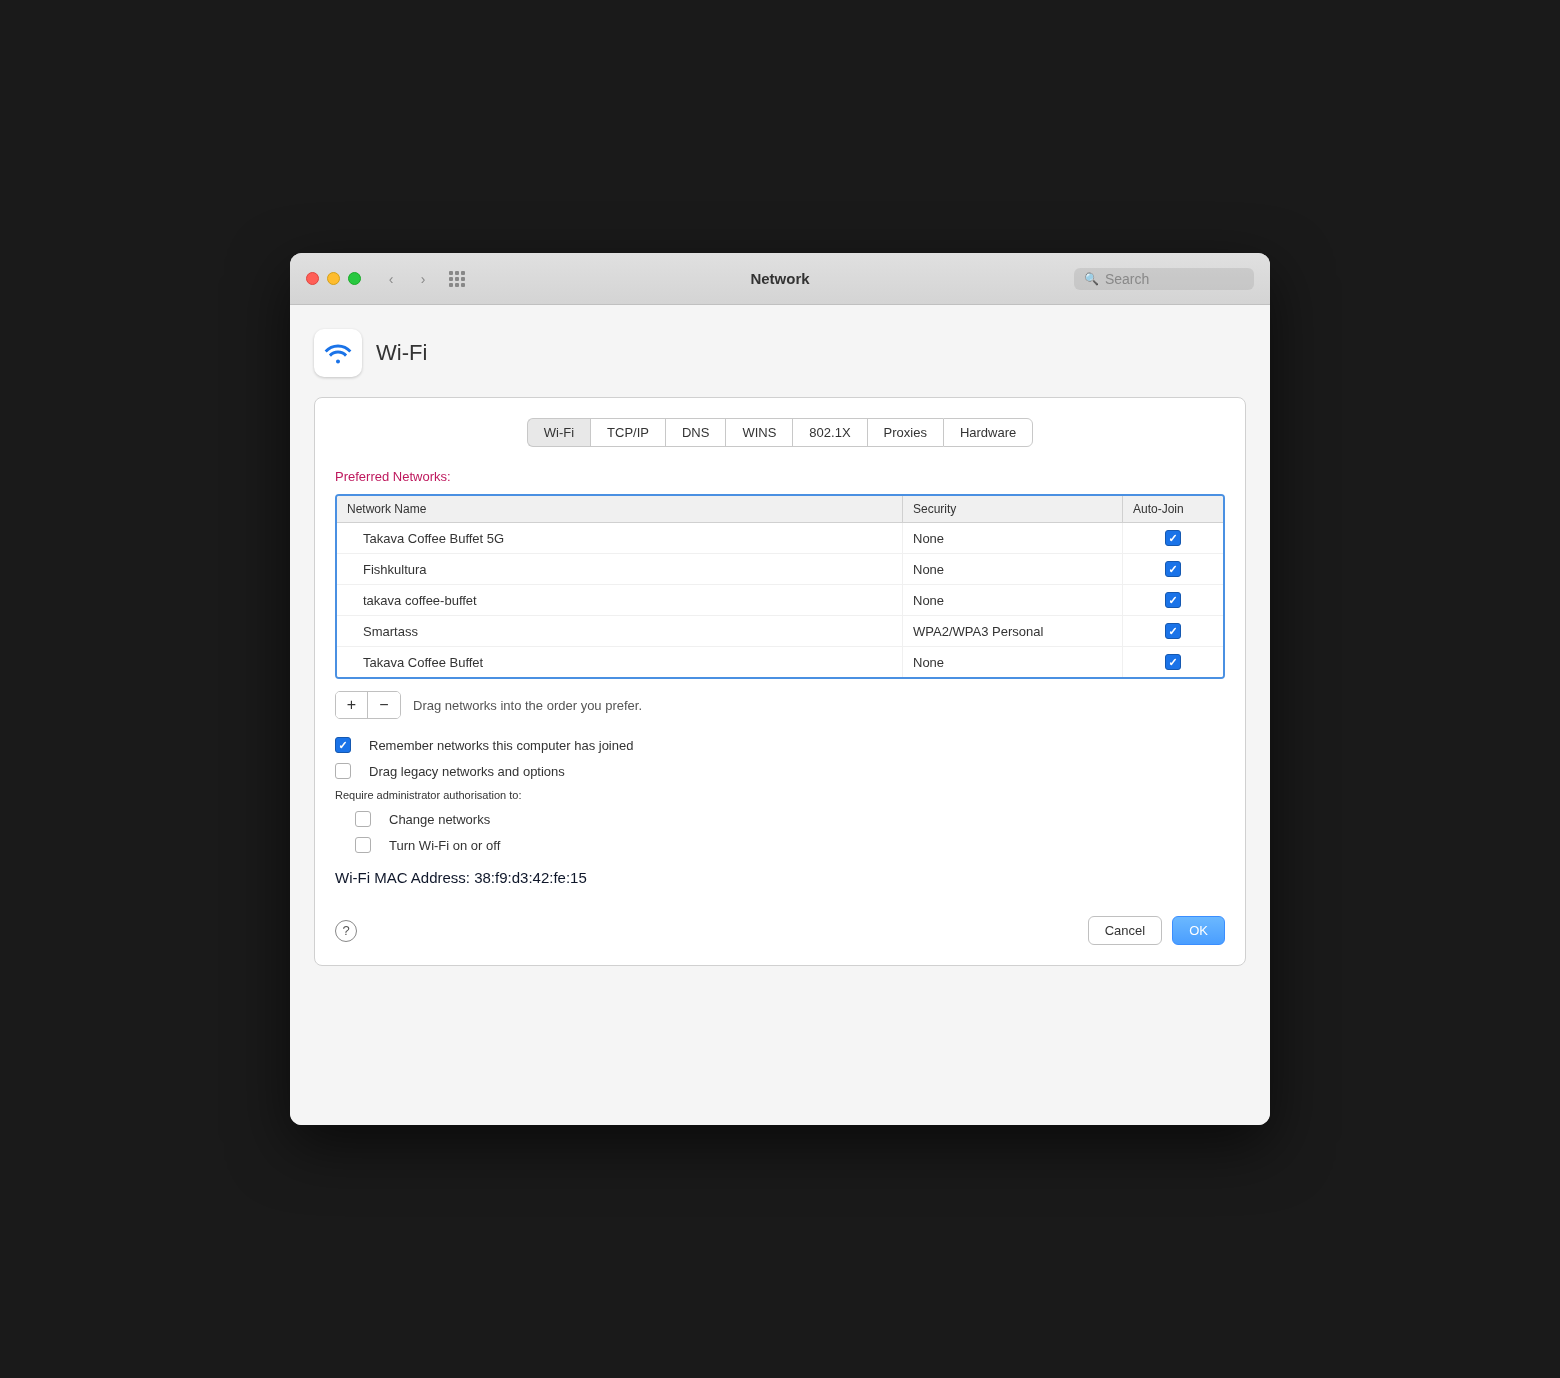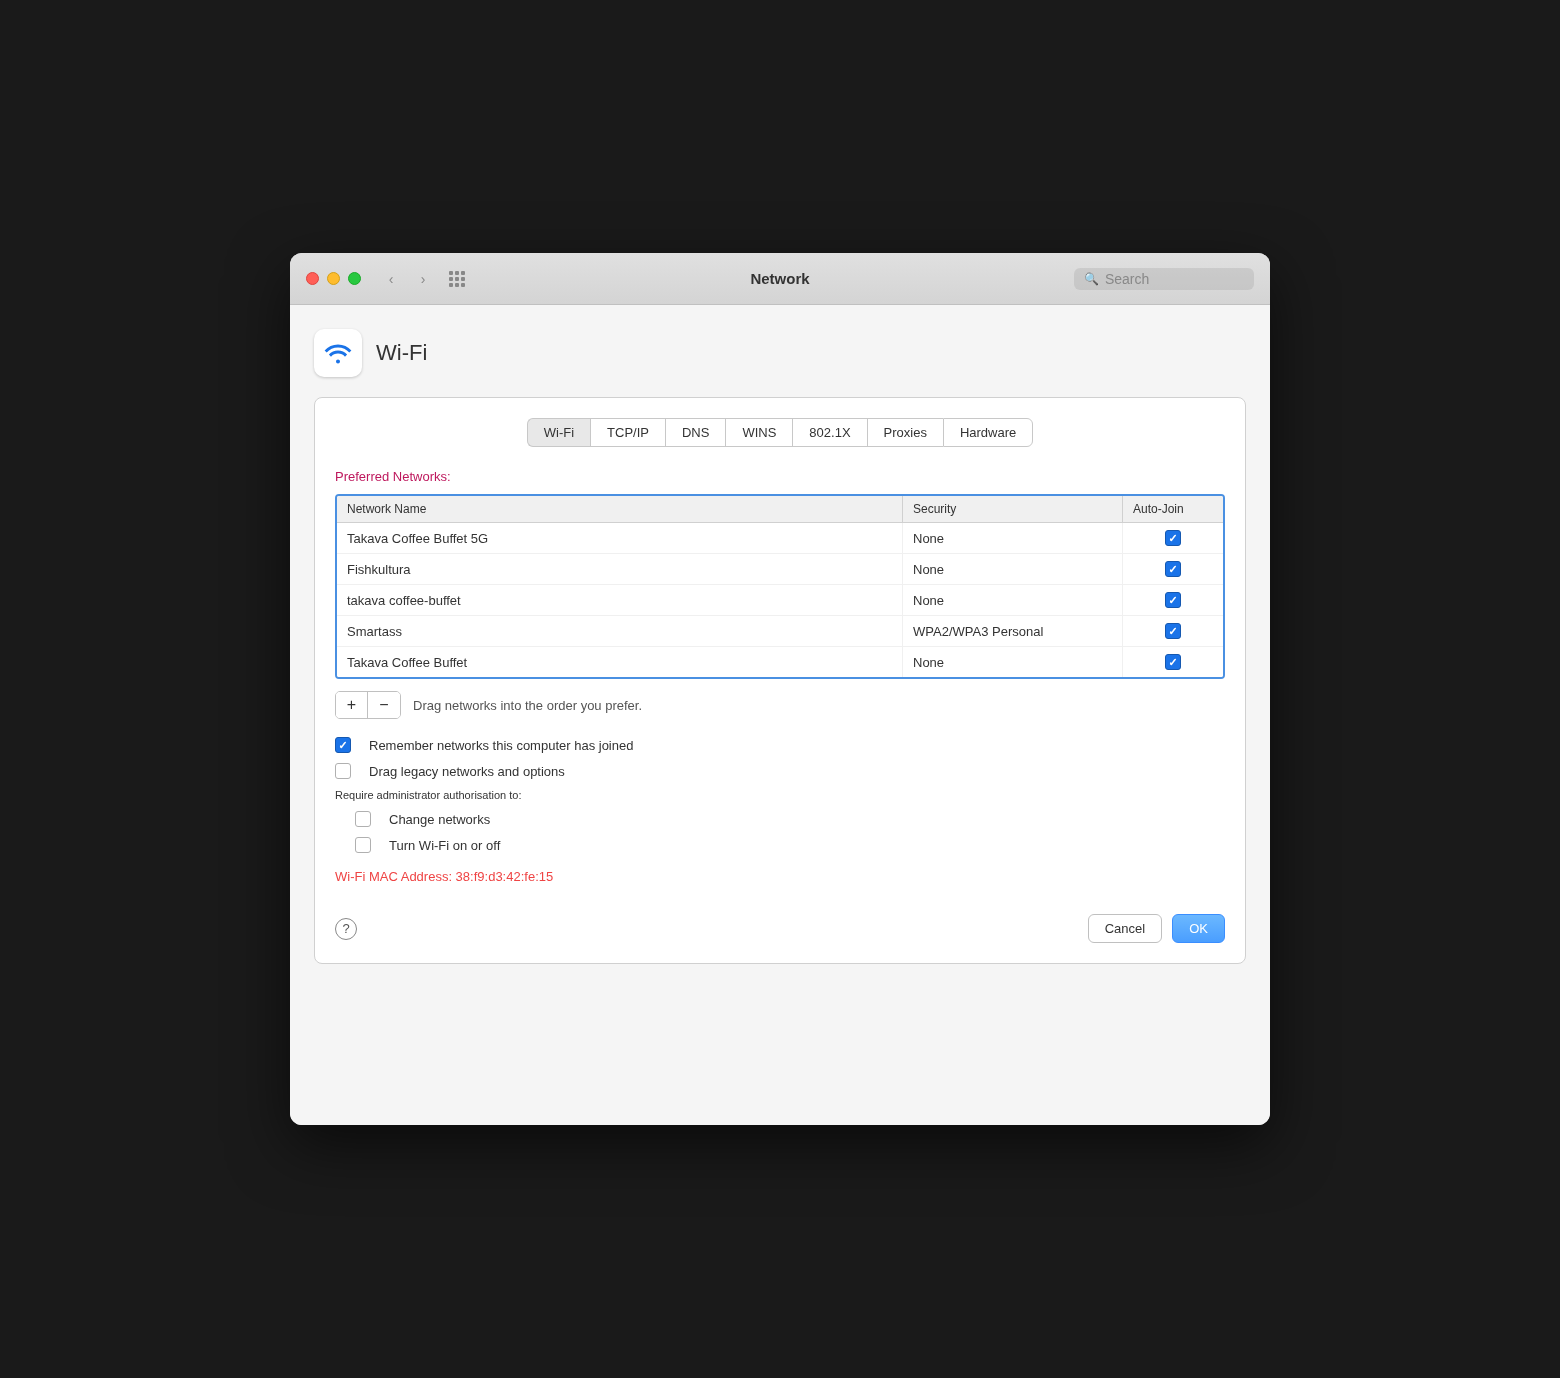--- a/index.html
+++ b/index.html
@@ -202,20 +202,21 @@
     .table-header-cell:last-child { border-right: none; }
 
     .table-body {
       background: white;
     }
 
     .table-row {
       display: grid;
       grid-template-columns: 1fr 220px 100px;
       border-bottom: 1px solid #f0f0f0;
+      padding-left: 16px;
     }
     .table-row:last-child { border-bottom: none; }
 
     .table-cell {
       padding: 7px 10px;
       font-size: 13px;
       color: #333;
       border-right: 1px solid #f0f0f0;
       display: flex;
       align-items: center;
@@ -321,22 +322,22 @@
       color: #333;
       margin-bottom: 10px;
       margin-top: 6px;
     }
 
     .indented-checkboxes {
       padding-left: 20px;
     }
 
     .mac-address-row {
-      font-size: 13px;
-      color: #ef4444;
+      font-size: 15px;
+      color: #0f172a;
       margin-top: 16px;
     }
 
     .bottom-bar {
       display: flex;
       align-items: center;
       justify-content: space-between;
       margin-top: 30px;
     }
 

